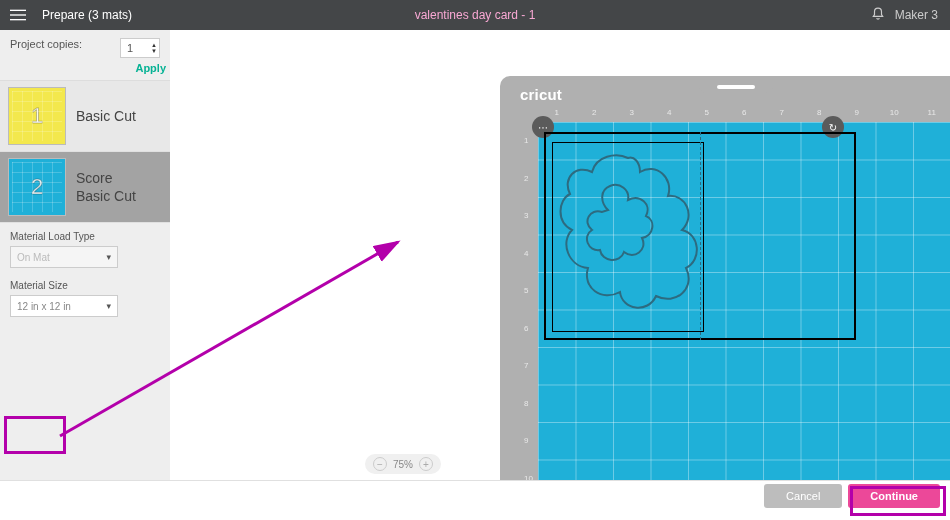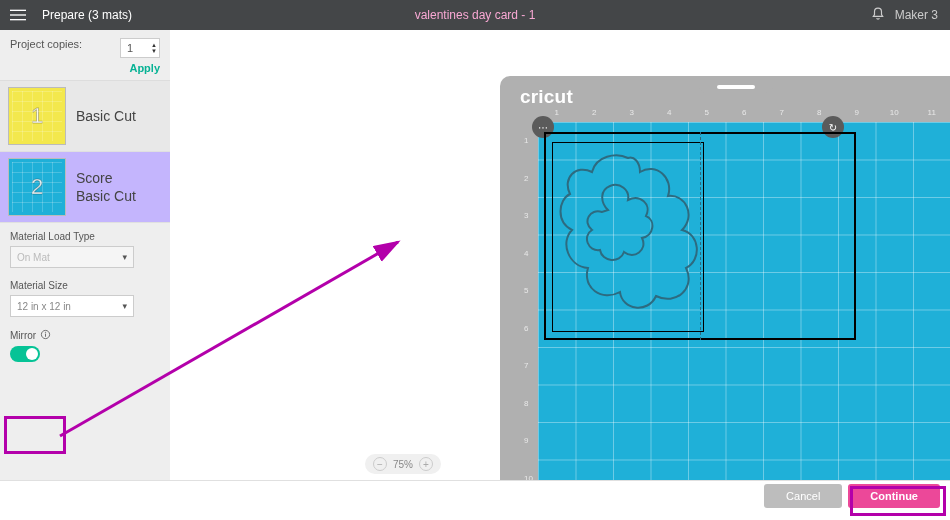--- a/index.html
+++ b/index.html
@@ -11,54 +11,54 @@
   .top-center { position: absolute; left: 50%; transform: translateX(-50%); color: #f9a8d4; }
   .top-right { margin-left: auto; display: flex; align-items: center; padding-right: 12px; gap: 10px; color: #ccc; }
   .bell svg { width: 14px; height: 14px; stroke: #ccc; fill: none; }
 
   .main { display: flex; height: 450px; }
 
   .sidebar { width: 170px; background: #eeeeee; display: flex; flex-direction: column; position: relative; }
   .copies-row { display: flex; padding: 8px 10px 4px 10px; font-size: 11px; color: #555; }
   .copies-input { margin-left: auto; width: 40px; height: 20px; background: #fff; border: 1px solid #ccc; display: flex; align-items: center; justify-content: space-between; padding: 0 2px 0 6px; font-size: 11px; }
   .stepper-arrows { display: flex; flex-direction: column; font-size: 6px; line-height: 6px; color: #333; }
-  .apply { text-align: right; padding: 0 10px 6px 0; font-size: 11px; color: #06b294; font-weight: 600; cursor: pointer; }
+  .apply { text-align: right; padding: 0 4px 6px 0; font-size: 11px; color: #06b294; font-weight: 600; cursor: pointer; }
 
   .mat-list { border-top: 1px solid #ddd; overflow-y: auto; flex: 0 0 auto; }
-  .mat-item { display: flex; align-items: center; padding: 6px 8px; border-bottom: 1px solid #e0e0e0; gap: 10px; cursor: pointer; background: #c4b5fd; }
+  .mat-item { display: flex; align-items: center; padding: 6px 8px; border-bottom: 1px solid #e0e0e0; gap: 10px; cursor: pointer; background: #a3a3a3; }
   .mat-item.sel { background: #e8e8e8; }
   .mat-thumb { width: 58px; height: 58px; position: relative; display: flex; align-items: center; justify-content: center; font-size: 22px; font-weight: 300; color: #fff; border: 1px solid #bbb; }
   .mat-thumb .num-outline { color: rgba(255,255,255,.9); -webkit-text-stroke: 1px rgba(0,0,0,.25); }
   .mat-thumb::before { content:""; position:absolute; inset:3px; background-image: linear-gradient(rgba(255,255,255,.2) 1px, transparent 1px), linear-gradient(90deg, rgba(255,255,255,.2) 1px, transparent 1px); background-size: 10px 10px; }
   .thumb-yellow { background: #f3e84d; }
   .thumb-blue { background: #1fb0d8; }
   .thumb-pink { background: #e74bb5; }
   .mat-label { font-size: 14px; color: #444; line-height: 1.3; }
 
   .side-section { padding: 8px 2px 4px 10px; font-size: 10px; color: #555; }
   .side-label { margin-bottom: 4px; }
-  .dropdown { width: 124px; height: 22px; border: 1px solid #ccc; background: #fff; display: flex; align-items: center; padding: 0 6px; font-size: 10px; color: #888; justify-content: space-between; cursor: pointer; }
+  .dropdown { width: 108px; height: 22px; border: 1px solid #ccc; background: #fff; display: flex; align-items: center; padding: 0 6px; font-size: 10px; color: #888; justify-content: space-between; cursor: pointer; }
   .dropdown .chev { font-size: 9px; color: #555; }
   .disabled { color: #bbb; background: #f5f5f5; cursor: default; }
 
   .mirror-row { display: flex; align-items: center; gap: 4px; }
   .info-circle svg { width: 11px; height: 11px; stroke: #666; fill: none; }
   .toggle { width: 30px; height: 16px; background: #06c396; border-radius: 10px; position: relative; cursor: pointer; margin-top: 4px; }
   .toggle::after { content:""; position: absolute; right: 2px; top: 2px; width: 12px; height: 12px; background: #fff; border-radius: 50%; }
 
   .pen-section { margin-top: 12px; border-top: 1px solid #ddd; }
   .pen-section .mat-item { padding-top: 8px; }
   .pen-thumb { height: 38px; }
 
   .canvas-area { flex: 1; background: #fff; position: relative; overflow: auto; }
   .zoom-pill { position: absolute; left: 195px; bottom: 6px; background: #f0f0f0; border-radius: 14px; padding: 3px 8px; font-size: 10px; color: #888; display: flex; align-items: center; gap: 6px; }
   .zoom-pill .zbtn { width: 14px; height: 14px; border: 1px solid #ccc; border-radius: 50%; display: flex; align-items: center; justify-content: center; font-size: 10px; color: #aaa; cursor: pointer; }
 
   .mat-outer { position: absolute; left: 330px; top: 46px; width: 472px; height: 428px; background: #b0b0b0; border-radius: 10px 10px 0 0; overflow: hidden; }
-  .cricut-logo { position: absolute; left: 20px; top: 10px; color: #fff; font-size: 19px; font-weight: 600; letter-spacing: .2px; }
+  .cricut-logo { position: absolute; left: 20px; top: 10px; color: #fff; font-size: 15px; font-weight: 600; letter-spacing: .2px; }
   .mat-tab { position: absolute; top: -1px; left: 50%; transform: translateX(-50%); width: 78px; height: 18px; background: #b0b0b0; border-radius: 0 0 10px 10px; }
   .mat-tab::after { content:""; position: absolute; left: 50%; top: 10px; transform: translateX(-50%); width: 38px; height: 4px; background: #fff; border-radius: 2px; }
 
   .ruler-h { position: absolute; left: 38px; top: 32px; right: 10px; height: 14px; display: flex; color: #e8e8e8; font-size: 8px; }
   .ruler-h span { width: 37.5px; text-align: center; }
   .ruler-v { position: absolute; left: 24px; top: 46px; bottom: 0; width: 14px; color: #e8e8e8; font-size: 8px; display: flex; flex-direction: column; }
   .ruler-v span { height: 37.5px; display: flex; align-items: center; }
 
   .grid { position: absolute; left: 38px; top: 46px; width: 412px; height: 380px; background: #1fb0d8;
     background-image: linear-gradient(rgba(255,255,255,.35) 1px, transparent 1px), linear-gradient(90deg, rgba(255,255,255,.35) 1px, transparent 1px);
@@ -145,33 +145,20 @@
     </div>
 
     <div class="side-section">
       <div class="side-label">Material Size</div>
       <div class="dropdown">
         <span>12 in x 12 in</span>
           <span class="chev">▾</span>
       </div>
     </div>
 
-    <div class="side-section">
-      <div class="mirror-row">
-        <span>Mirror</span>
-        <span class="info-circle">
-          <svg viewBox="0 0 24 24" stroke-width="2">
-              <circle cx="12" cy="12" r="9"></circle>
-              <line x1="12" y1="10" x2="12" y2="17"></line>
-              <circle cx="12" cy="7" r="0.5" fill="#666"></circle>
-            </svg>
-        </span>
-      </div>
-      <div class="toggle"></div>
-    </div>
 
   </div>
 
   <div class="canvas-area">
     <div class="mat-outer">
       <div class="mat-tab"></div>
       <div class="cricut-logo">cricut</div>
       <div class="ruler-h" id="rh">
           <span>1</span>
           <span>2</span>

